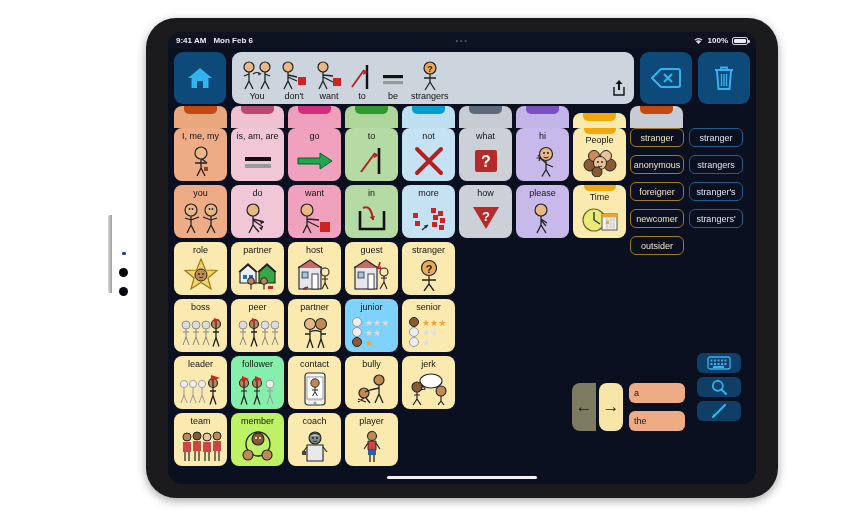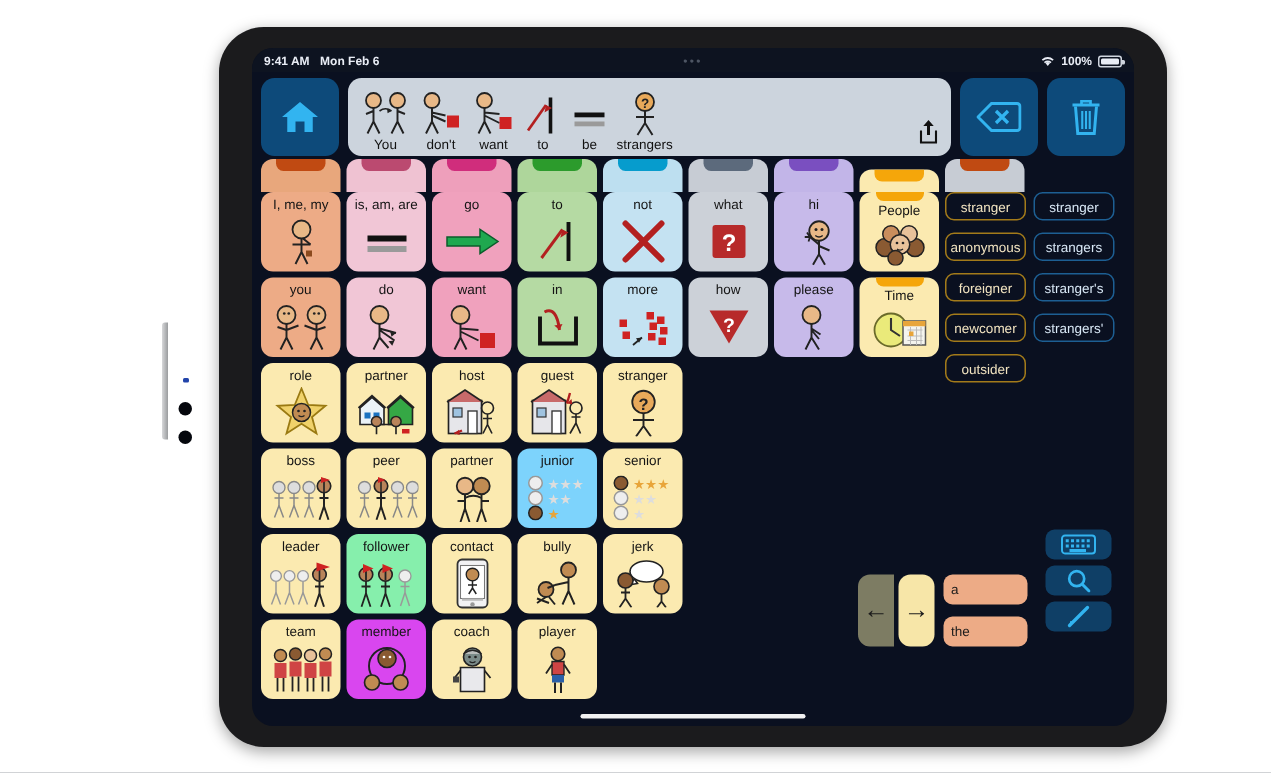--- a/index.html
+++ b/index.html
@@ -713,21 +713,21 @@
                   <path d="M15 21 v10 M19 21 v10" stroke="#222" stroke-width="1.2"></path>
                   <circle cx="27" cy="7" r="4" fill="#e8c29a" stroke="#222" stroke-width="1"></circle>
                   <path d="M23 12 h8 v10 h-8z" fill="#cf4444"></path>
                   <path d="M25 22 v9 M29 22 v9" stroke="#222" stroke-width="1.2"></path>
                   <circle cx="37" cy="6" r="4" fill="#c08b52" stroke="#222" stroke-width="1"></circle>
                   <path d="M33 11 h8 v10 h-8z" fill="#cf4444"></path>
                   <path d="M35 21 v10 M39 21 v10" stroke="#222" stroke-width="1.2"></path>
                 </svg>
             </span>
           </div>
-          <div class="cell" style="left:57px;top:285px;width:53px;height:53px;background:#d946ef">
+          <div class="cell" style="left:57px;top:285px;width:53px;height:53px;background:#bef264">
             <span class="clabel">member</span>
             <span class="csym">
               <svg width="38" height="32" viewBox="0 0 38 32">
                   <circle cx="19" cy="14" r="12" fill="none" stroke="#222" stroke-width="1.3"></circle>
                   <circle cx="19" cy="9" r="6" fill="#8a5a32" stroke="#222" stroke-width="1.1"></circle>
                   <circle cx="17" cy="8" r="0.9" fill="#fff"></circle>
                   <circle cx="21" cy="8" r="0.9" fill="#fff"></circle>
                   <circle cx="9" cy="25" r="5" fill="#c08b52" stroke="#222" stroke-width="1.1"></circle>
                   <circle cx="28" cy="25" r="5" fill="#c08b52" stroke="#222" stroke-width="1.1"></circle>
                 </svg>

